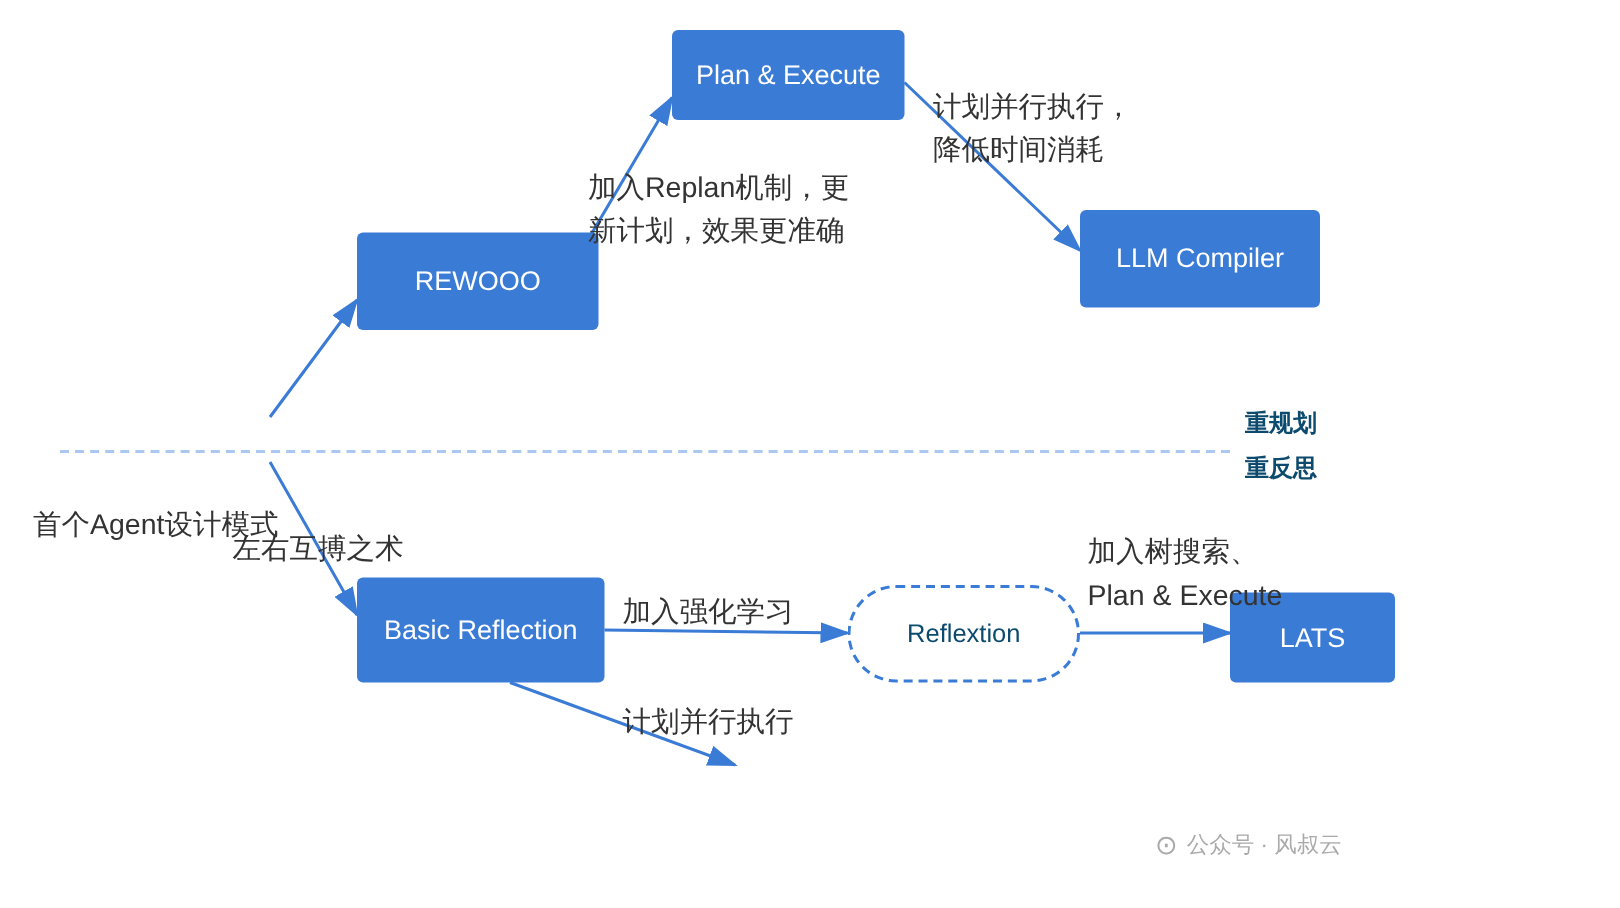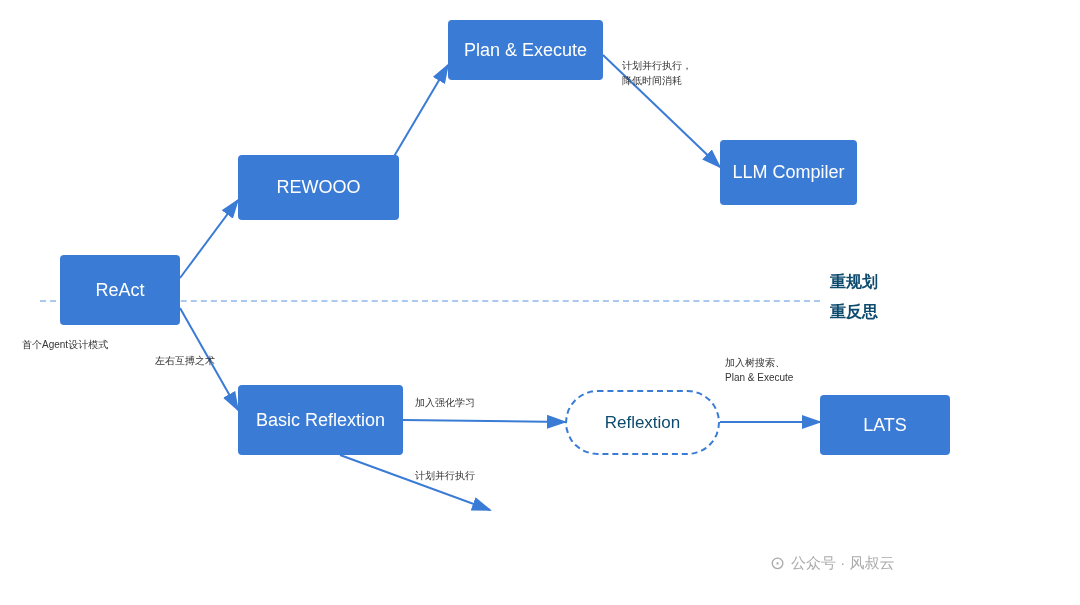--- a/index.html
+++ b/index.html
@@ -39,21 +39,21 @@
     .node-dashed {
       background: transparent;
       border: 2.5px dashed #3a7bd5;
       color: #0c4a6e;
       font-size: 17px;
       border-radius: 50px;
     }
 
     .annotation {
       position: absolute;
-      font-size: 10px;
+      font-size: 19px;
       color: #333;
       line-height: 1.5;
     }
 
     .section-label {
       position: absolute;
       font-size: 16px;
       font-weight: 600;
       color: #0c4a6e;
     }
@@ -106,38 +106,39 @@
 
     <line x1="180" y1="308" x2="238" y2="410" stroke="#3a7bd5" stroke-width="2" marker-end="url(#arrowhead)"></line>
 
     <line x1="403" y1="420" x2="565" y2="422" stroke="#3a7bd5" stroke-width="2" marker-end="url(#arrowhead)"></line>
 
     <line x1="720" y1="422" x2="820" y2="422" stroke="#3a7bd5" stroke-width="2" marker-end="url(#arrowhead)"></line>
 
     <line x1="340" y1="455" x2="490" y2="510" stroke="#3a7bd5" stroke-width="2" marker-end="url(#arrowhead)"></line>
   </svg>
 
-  <div class="node node-solid" style="left: 60px; top: 255px; width: 120px; height: 70px;">ReAct</div>
 
   <div class="node node-solid" style="left: 238px; top: 155px; width: 161px; height: 65px;">REWOOO</div>
 
   <div class="node node-solid" style="left: 448px; top: 20px; width: 155px; height: 60px;">Plan &amp; Execute</div>
 
-  <div class="node node-solid" style="left: 720px; top: 140px; width: 137px; height: 65px;">LLM Compiler</div>
+  <div class="node node-solid" style="left: 720px; top: 140px; width: 160px; height: 65px;">LLM Compiler</div>
 
-  <div class="node node-solid" style="left: 238px; top: 385px; width: 165px; height: 70px;">Basic Reflextion</div>
+  <div class="node node-solid" style="left: 238px; top: 385px; width: 165px; height: 70px;">Basic Reflection</div>
 
   <div class="node node-dashed" style="left: 565px; top: 390px; width: 155px; height: 65px;">Reflextion</div>
 
-  <div class="node node-solid" style="left: 820px; top: 395px; width: 130px; height: 60px;">LATS</div>
+  <div class="node node-solid" style="left: 820px; top: 395px; width: 110px; height: 60px;">LATS</div>
 
 
   <div class="annotation" style="left: 22px; top: 337px; text-align: center;">首个Agent设计模式</div>
 
 
+  <div class="annotation" style="left: 392px; top: 112px; white-space: pre-line;">加入Replan机制，更
+新计划，效果更准确</div>
 
   <div class="annotation" style="left: 622px; top: 58px; white-space: pre-line;">计划并行执行，
 降低时间消耗</div>
 
   <div class="annotation" style="left: 155px; top: 353px;">左右互搏之术</div>
 
   <div class="annotation" style="left: 415px; top: 395px;">加入强化学习</div>
 
   <div class="annotation" style="left: 725px; top: 355px; white-space: pre-line;">加入树搜索、
 Plan &amp; Execute</div>

